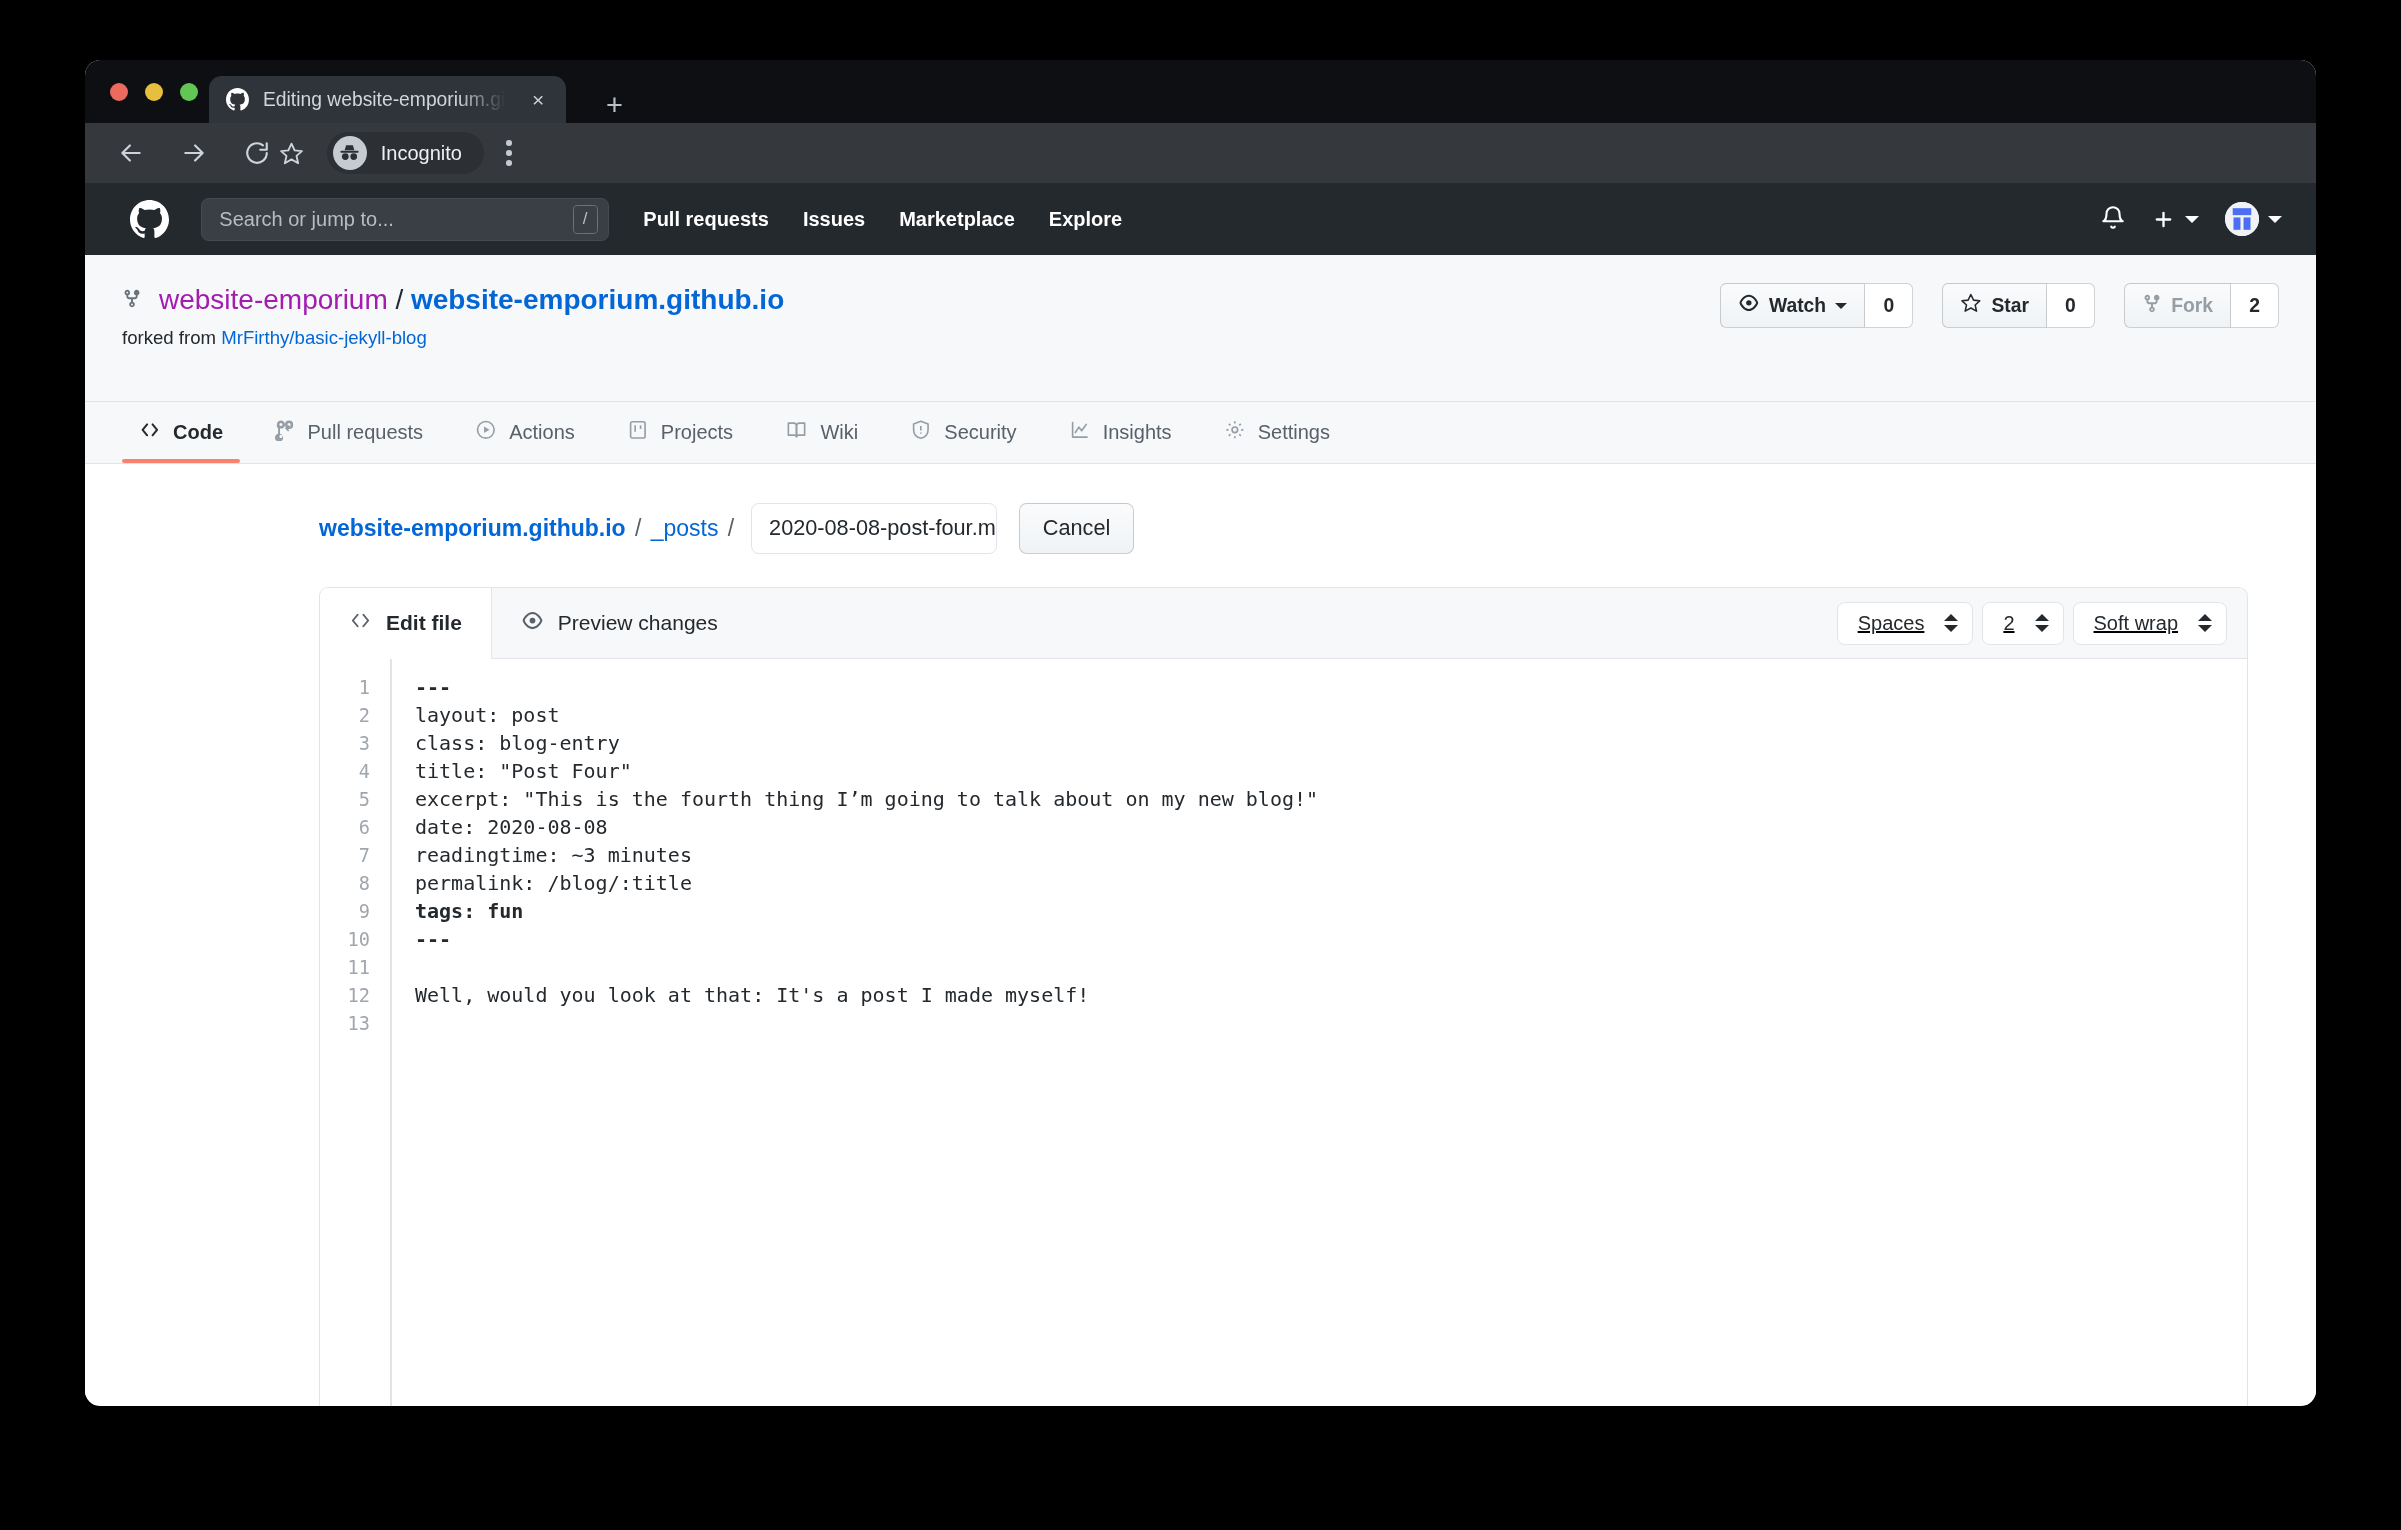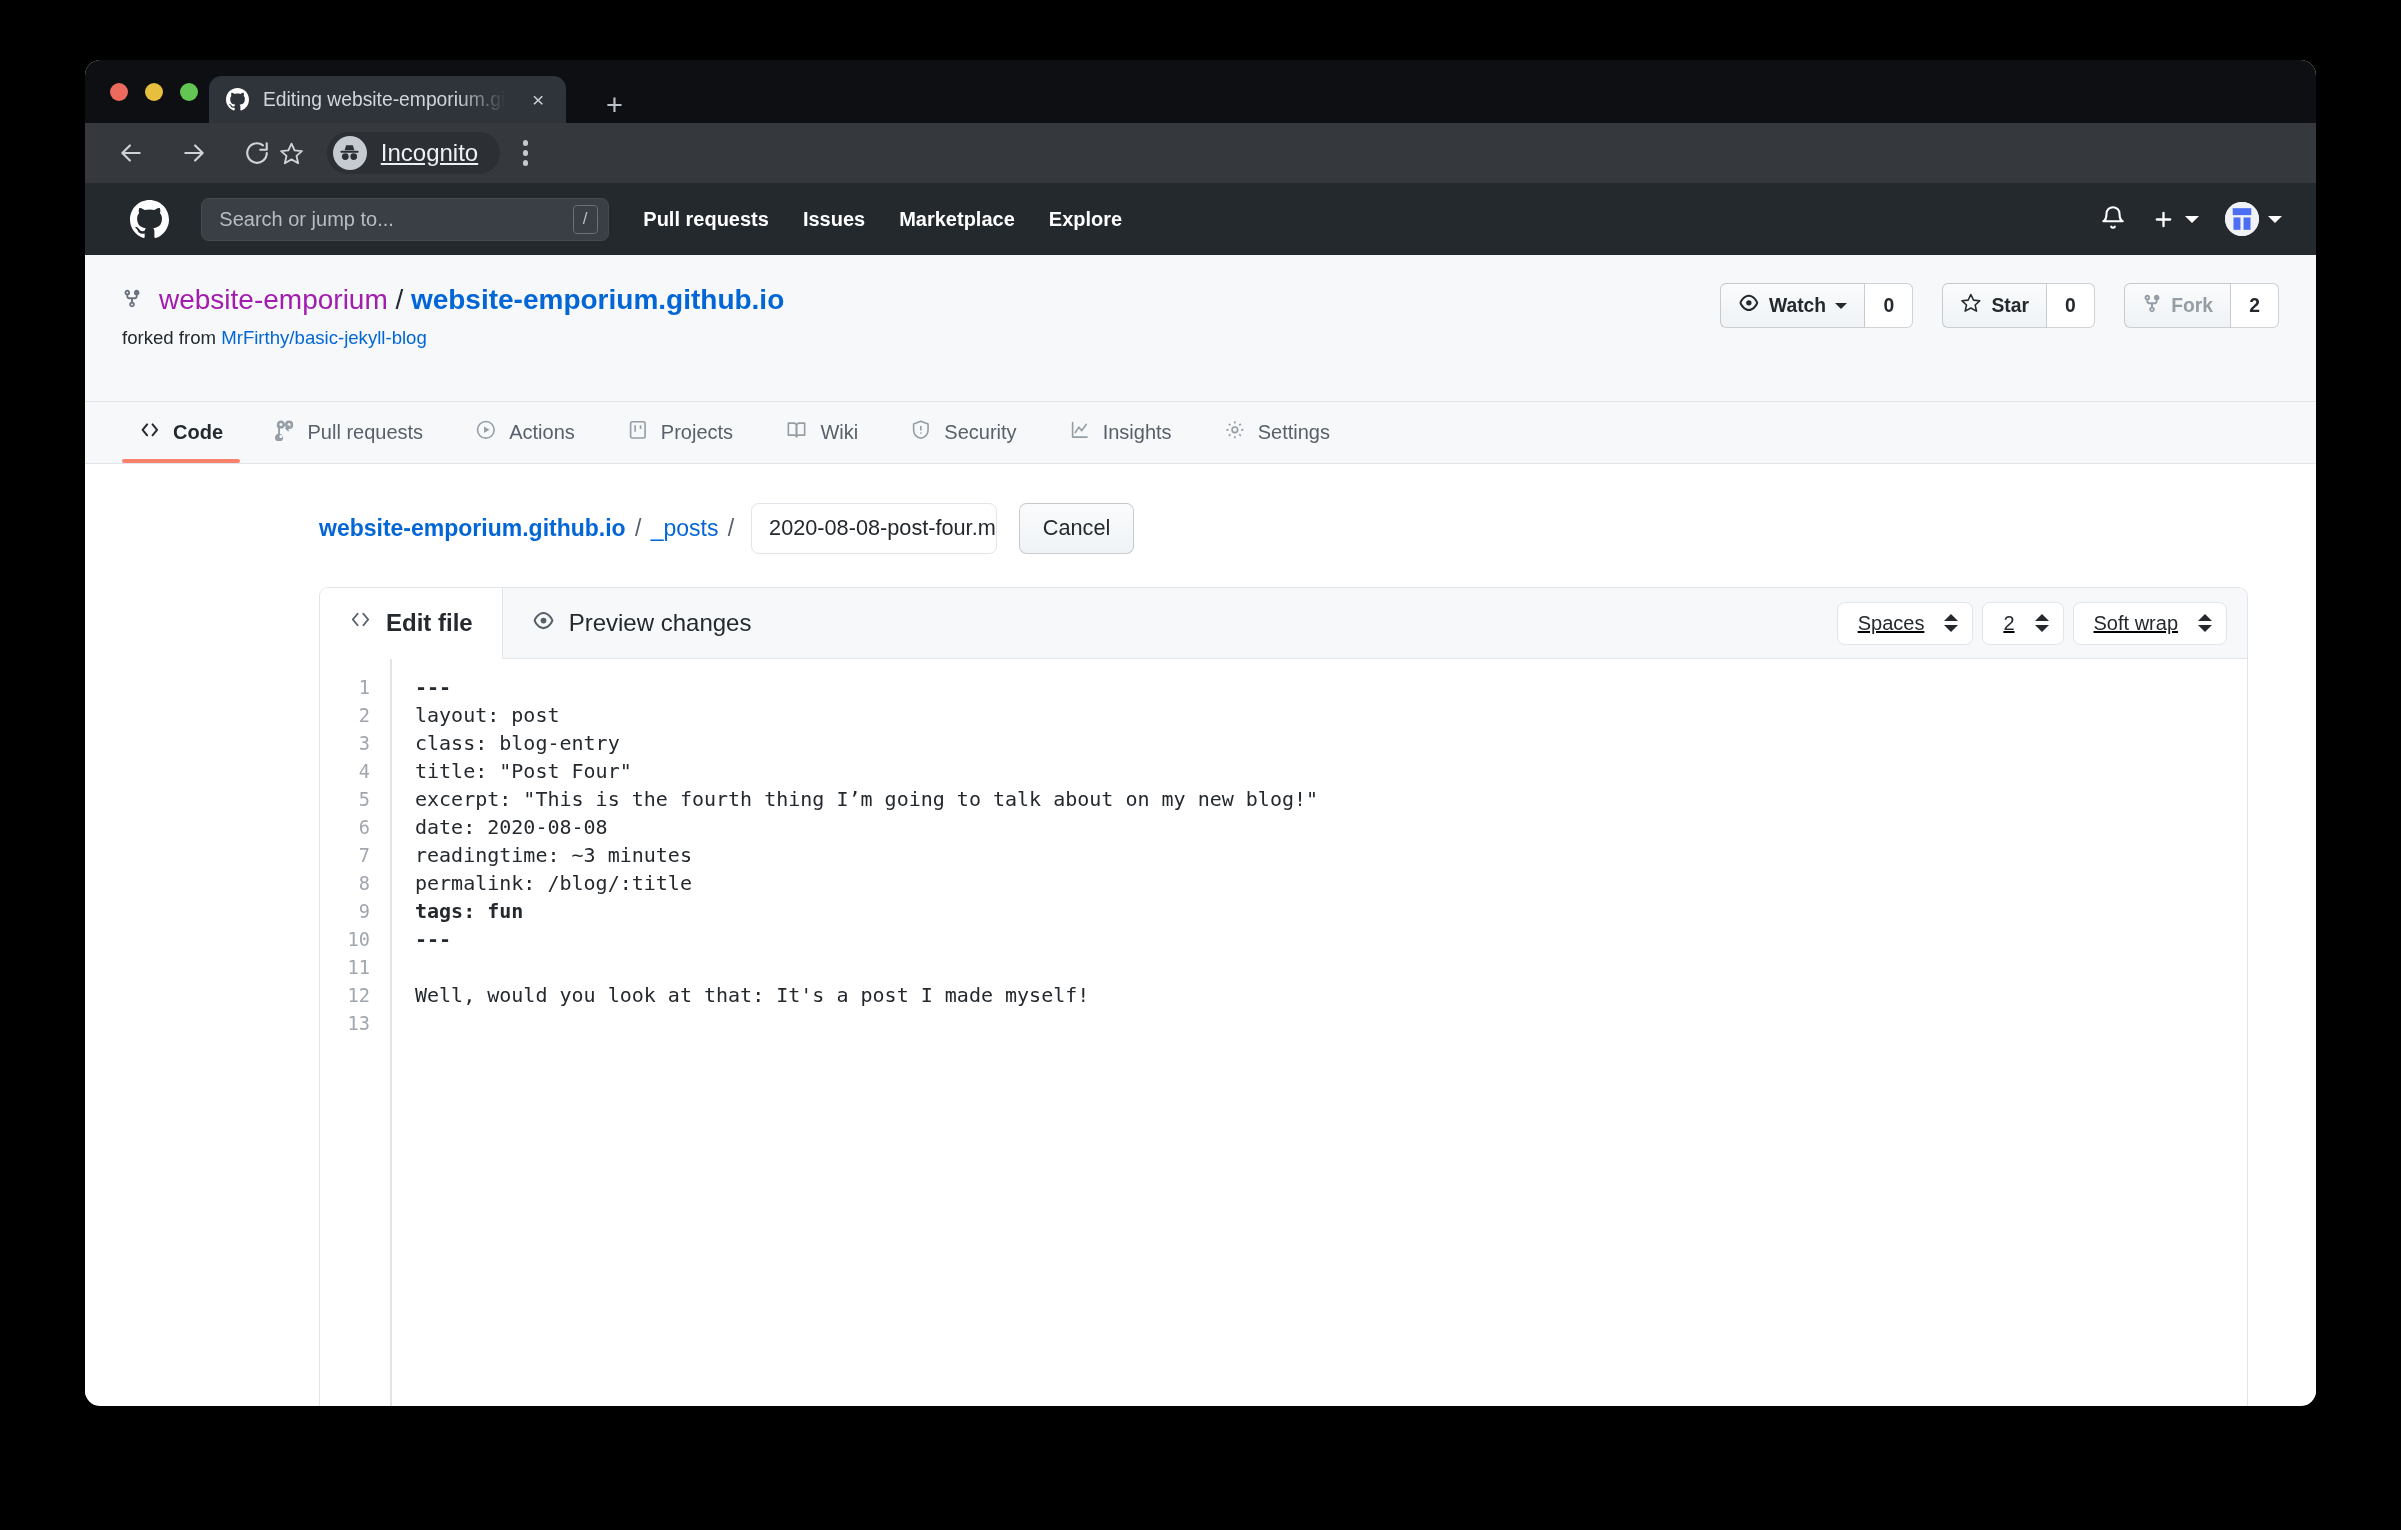--- a/index.html
+++ b/index.html
@@ -120,21 +120,21 @@
     padding: 0 21.7px 0 6.2px;
     margin-right: 14px;
     flex: 0 0 auto;
   }
   #incognito-avatar {
     width: 34px; height: 34px; border-radius: 50%;
     background: #c6cbd1;
     display: flex; align-items: center; justify-content: center;
     margin-right: 14px;
   }
-  #incognito-label { font-size: 24px; color: #eef1f4; white-space: nowrap; text-decoration: underline; }
+  #incognito-label { font-size: 20px; color: #eef1f4; white-space: nowrap; }
   #browser-menu-button {
     margin-right: 21.7px; width: 23px;
     display: flex; flex-direction: column; align-items: center; gap: 4.6px;
     flex: 0 0 23px;
   }
   #browser-menu-button i {
     display: block; width: 5.4px; height: 5.4px; border-radius: 50%;
     background: #c3c9cf;
   }
 
@@ -302,21 +302,21 @@
   #editor-toolbar {
     height: 71px;
     background: #f6f8fa;
     border-bottom: 0.8px solid #e1e4e8;
     display: flex; align-items: stretch;
     position: relative;
   }
   .editor-tab {
     display: flex; align-items: center; gap: 14px;
     padding: 0 29px;
-    font-size: 24px; color: #24292e;
+    font-size: 21px; color: #24292e;
     white-space: nowrap;
   }
   .editor-tab.active {
     background: #ffffff;
     font-weight: bold;
     border-right: 0.8px solid #e1e4e8;
     margin-bottom: -0.8px;
     border-bottom: 0.8px solid #ffffff;
   }
   #editor-toolbar-right {

